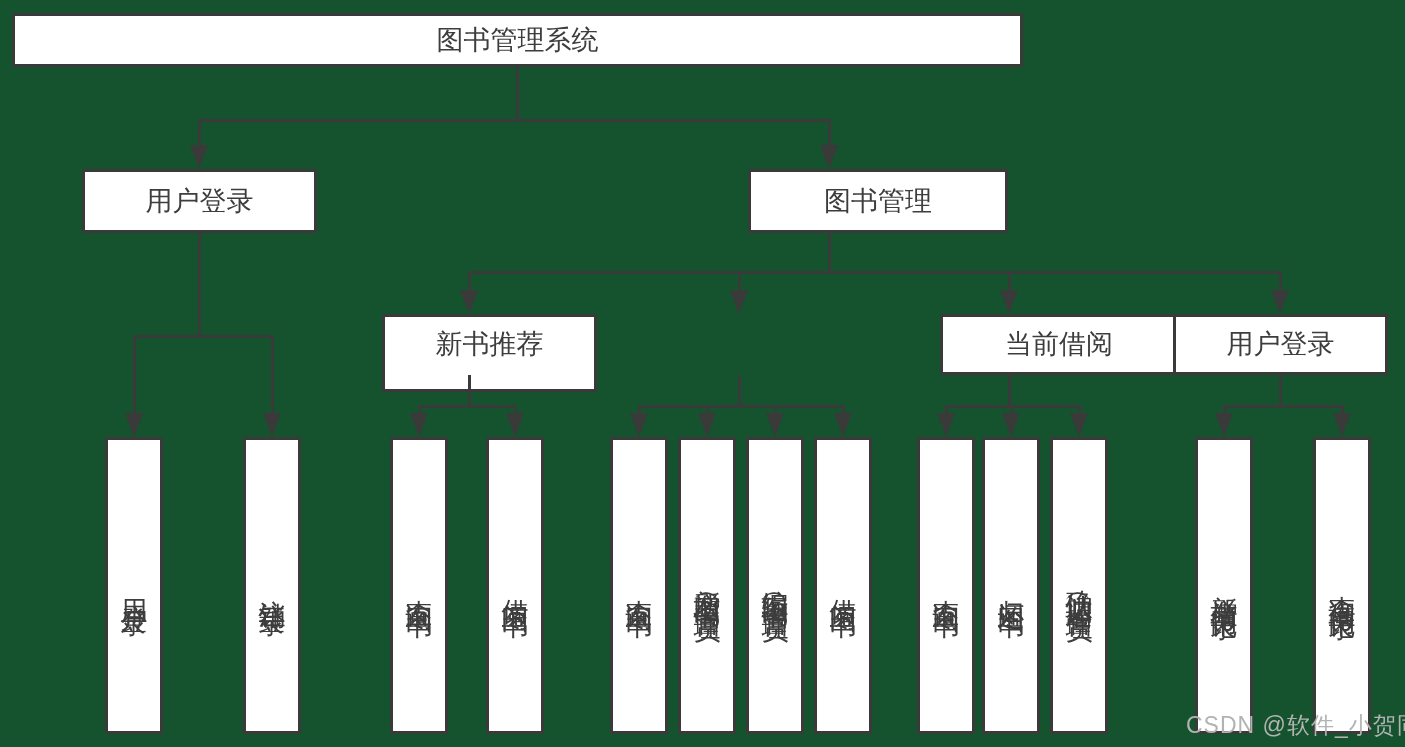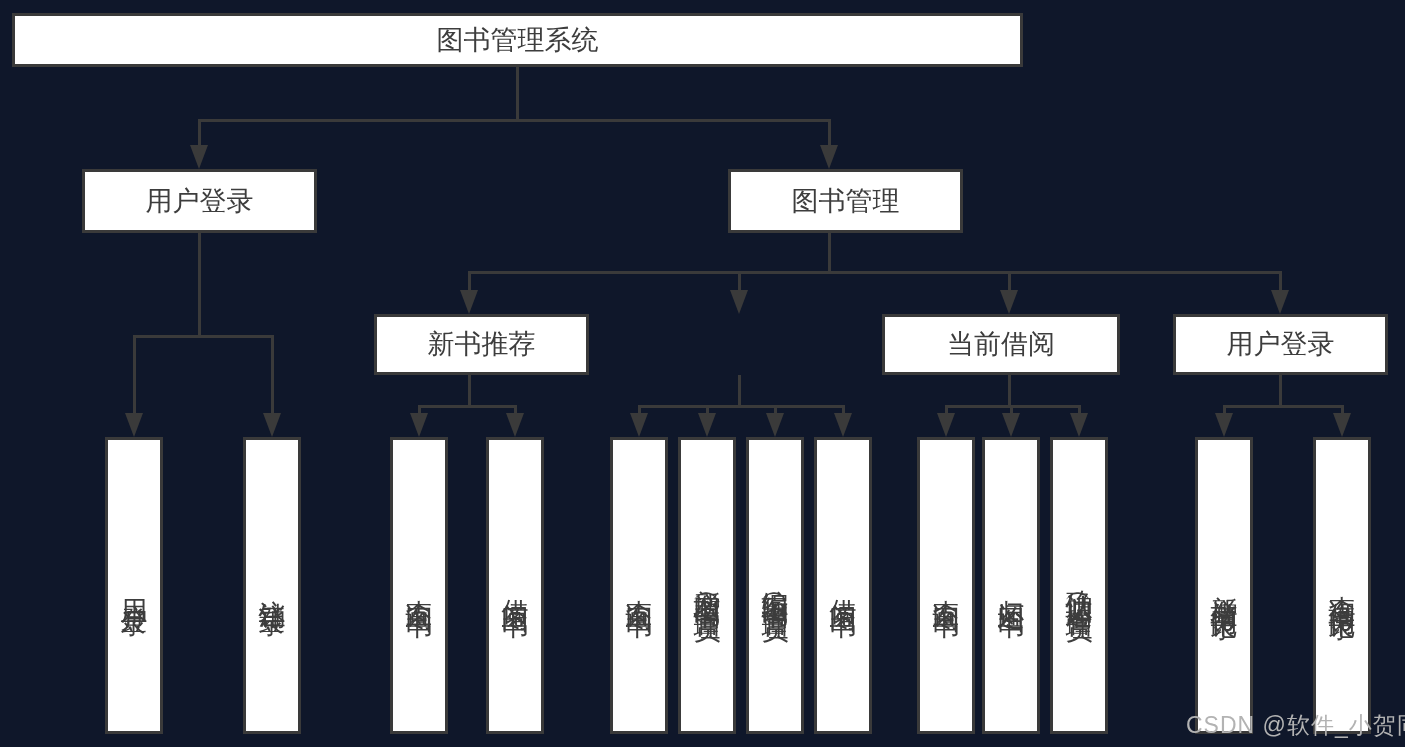--- a/index.html
+++ b/index.html
@@ -1,17 +1,17 @@
 <!DOCTYPE html>
 <html><head>
 <meta charset="utf-8">
 <style>
   html,body { margin:0; padding:0; background:#ffffff; }
   .canvas {
-    position:relative; width:1405px; height:747px; background:#0f172a;
+    position:relative; width:1405px; height:747px; background:#14532d;
     font-family:"Liberation Sans", sans-serif; overflow:hidden;
   }
   .box {
     position:absolute; box-sizing:border-box;
     border:3px solid #3a3a3a; background:#ffffff;
     color:#3d3d3d; font-size:27px; text-align:center; white-space:nowrap;
   }
   .vbox {
     writing-mode:vertical-lr; text-orientation:mixed;
     letter-spacing:4px; line-height:52px; white-space:normal;
@@ -29,24 +29,24 @@
   }
 </style>
 </head>
 <body>
 
 <div class="canvas">
 
   <div class="box" style="left:12px;top:13px;width:1011px;height:54px;line-height:48px">图书管理系统</div>
 
   <div class="box" style="left:82px;top:169px;width:235px;height:64px;line-height:58px">用户登录</div>
-  <div class="box" style="left:728px;top:169px;width:235px;height:64px;line-height:58px">图书管理</div>
+  <div class="box" style="left:748px;top:169px;width:260px;height:64px;line-height:58px">图书管理</div>
 
-  <div class="box" style="left:374px;top:314px;width:215px;height:61px;line-height:55px">新书推荐</div>
-  <div class="box" style="left:882px;top:314px;width:238px;height:61px;line-height:55px">当前借阅</div>
+  <div class="box" style="left:382px;top:314px;width:215px;height:78px;line-height:55px">新书推荐</div>
+  <div class="box" style="left:940px;top:314px;width:238px;height:61px;line-height:55px">当前借阅</div>
   <div class="box" style="left:1173px;top:314px;width:215px;height:61px;line-height:55px">用户登录</div>
 
   <div class="box vbox" style="left:105px;top:437px;width:58px;height:297px">用户登录</div>
   <div class="box vbox" style="left:243px;top:437px;width:58px;height:297px">注销登录</div>
 
   <div class="box vbox" style="left:390px;top:437px;width:58px;height:297px">查询图书</div>
   <div class="box vbox" style="left:486px;top:437px;width:58px;height:297px">借阅图书</div>
 
   <div class="box vbox" style="left:610px;top:437px;width:58px;height:297px">查询图书</div>
   <div class="box vbox" style="left:678px;top:437px;width:58px;height:297px">新增图书（管理员）</div>

